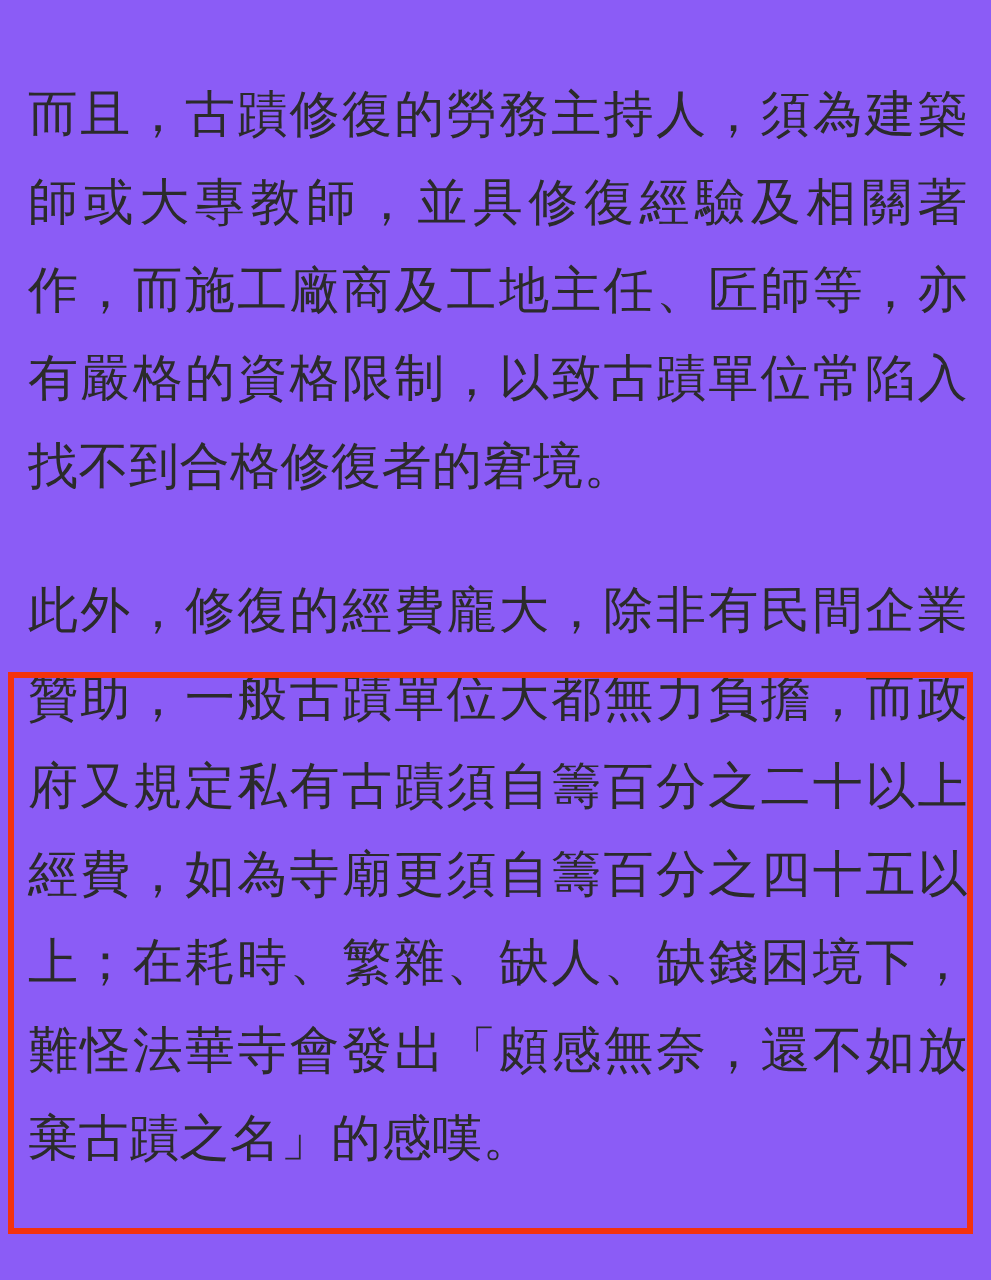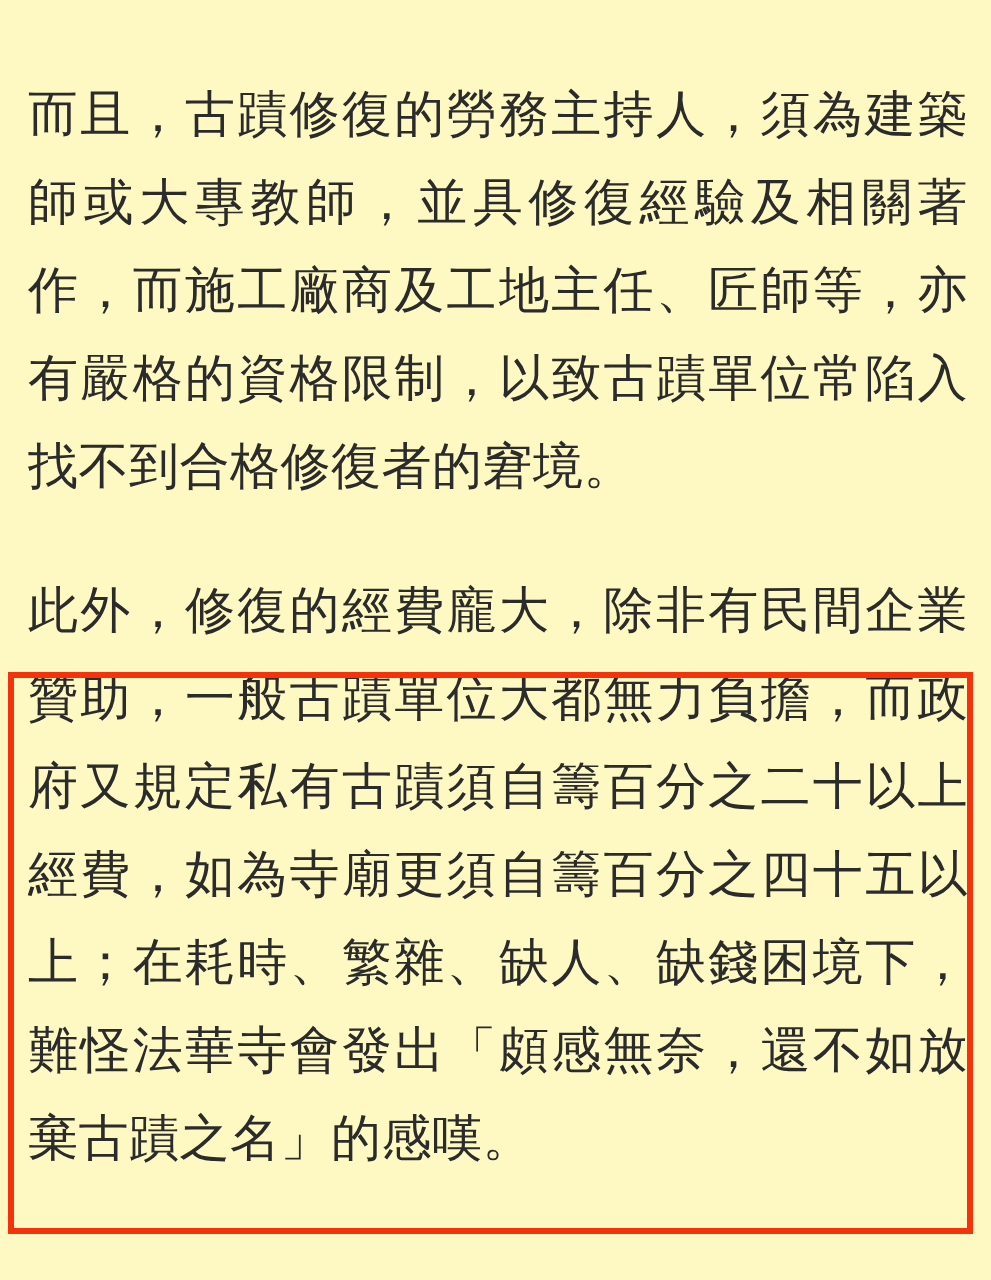--- a/index.html
+++ b/index.html
@@ -14,21 +14,21 @@
     font-family: "DejaVu Serif", "Liberation Serif", serif;
     overflow: hidden;
   }
 
   .page {
     position: absolute;
     left: 0;
     top: 0;
     width: 991px;
     height: 1280px;
-    background: #fef9c3;
+    background: #8b5cf6;
   }
 
   .content {
     position: absolute;
     left: 28px;
     top: 70px;
     width: 940px;
   }
 
   .para {

